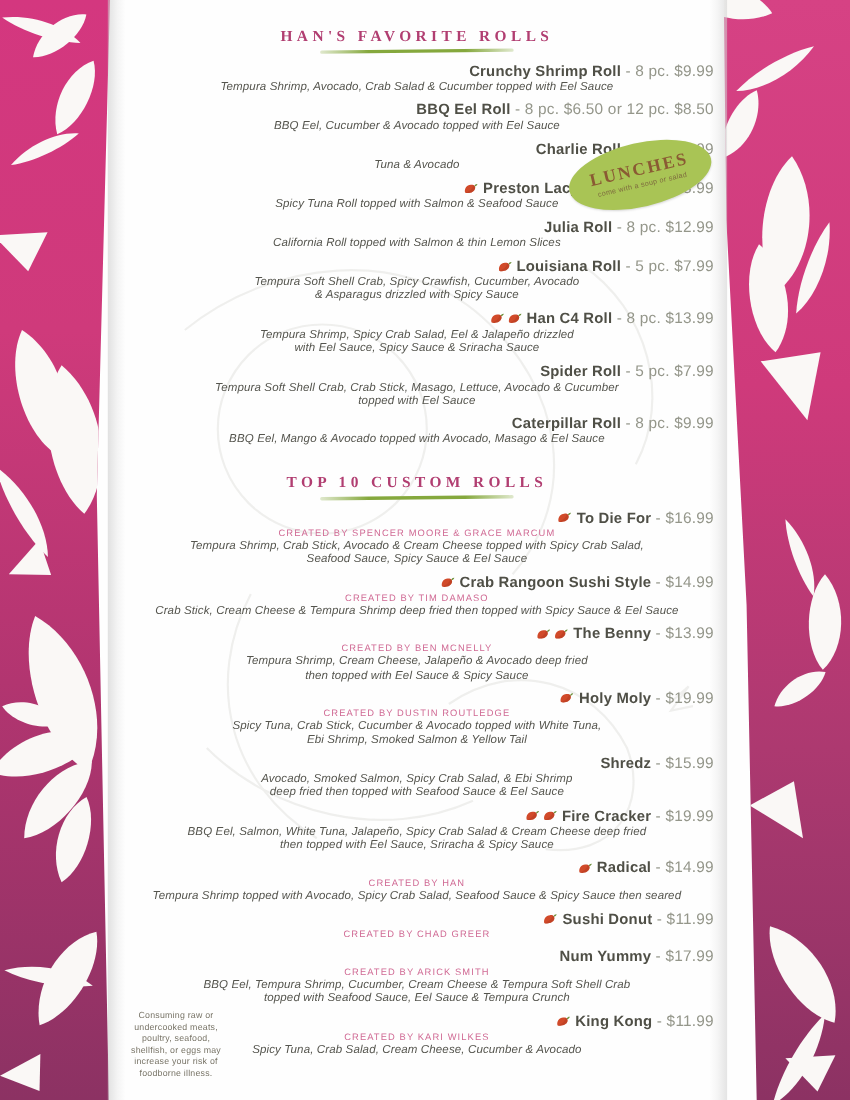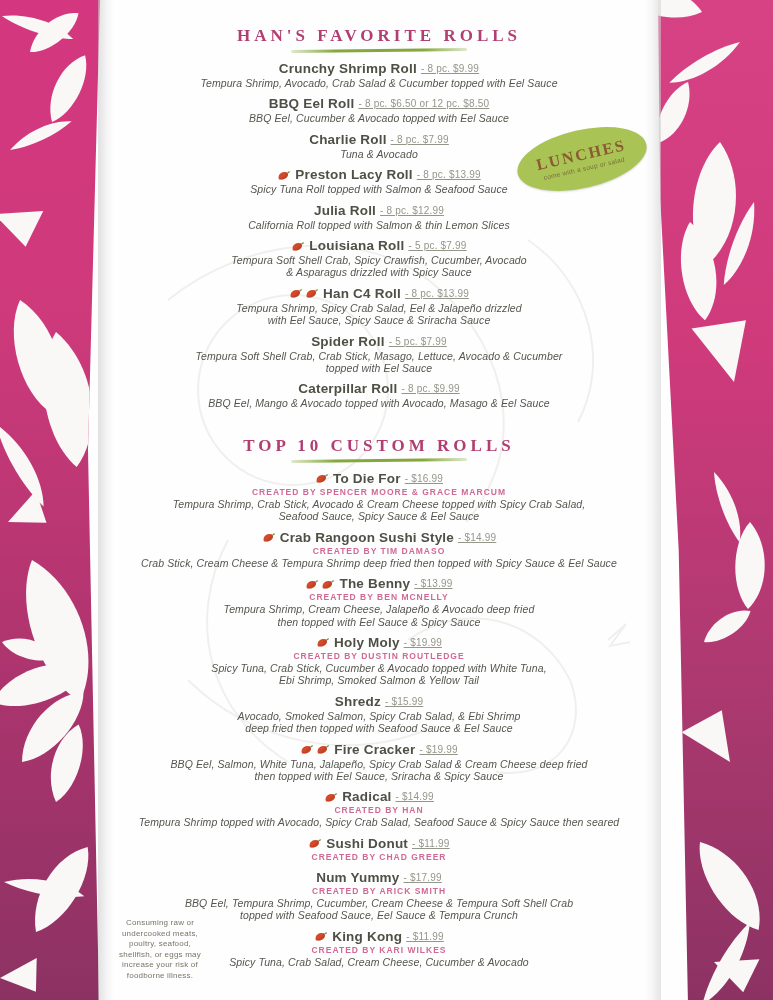--- a/index.html
+++ b/index.html
@@ -19,36 +19,36 @@
     clip-path:polygon(2% 20%,18% 55%,26% 100%,100% 100%,100% 0,0 0);}
   .page-edge{position:absolute;top:0;bottom:0;width:16px;pointer-events:none;opacity:.55;}
   .edge-left{left:98px;background:linear-gradient(90deg,#c9c9c9,#ececec 55%,rgba(255,255,255,0));}
   .edge-right{right:112px;background:linear-gradient(270deg,#cfcfcf,#eeeeee 55%,rgba(255,255,255,0));}
   
   .sketch{position:absolute;left:108px;top:120px;width:560px;height:660px;opacity:.8;pointer-events:none;}
   
   .content{position:absolute;left:100px;top:0;width:558px;text-align:center;}
   .section-title{
     margin:26px 0 0 0;font-family:"Liberation Serif",serif;font-weight:bold;
-    font-size:17px;letter-spacing:4px;color:var(--title-magenta,#b13e71);
+    font-size:14px;letter-spacing:4px;color:var(--title-magenta,#b13e71);
   }
   .title-underline{
     width:176px;height:3px;margin:3px auto 8px auto;border-radius:2px;
     background:linear-gradient(90deg,rgba(133,168,61,.25),var(--underline-green,#85a83d) 25%,var(--underline-green,#85a83d) 75%,rgba(133,168,61,.25));
     transform:rotate(-.6deg);
   }
   .menu-item{margin:0 auto 6px auto;max-width:540px;}
-  .item-head{display:flex;align-items:center;justify-content:center;gap:4px;line-height:17px;}
+  .item-head{display:flex;align-items:center;justify-content:flex-end;gap:4px;line-height:17px;}
   .pepper-row{display:inline-flex;gap:2px;align-items:center;}
   .pepper-row:empty{display:none;}
   .pepper{width:14px;height:14px;display:block;}
   .item-name{font-size:13.5px;font-weight:bold;color:var(--item-text,#4f4f46);letter-spacing:.2px;}
-  .item-price{font-size:10px;color:var(--price-text,#94968a);letter-spacing:.2px;text-decoration:underline;}
+  .item-price{font-size:14px;color:var(--price-text,#94968a);letter-spacing:.2px;}
   .item-created{
-    font-size:8.5px;font-weight:bold;letter-spacing:1px;line-height:11px;
+    font-size:8.5px;font-weight:normal;letter-spacing:1px;line-height:11px;
     color:var(--created-by-pink,#d06a94);
   }
   .item-desc{
     font-size:10.5px;font-style:italic;color:#55554e;line-height:12.4px;
     white-space:pre-line;letter-spacing:.1px;text-align:center;
   }
   
   .badge{
     position:absolute;left:516px;top:130px;width:132px;height:58px;
     background:var(--badge-green,#a9c455);border-radius:50%;

